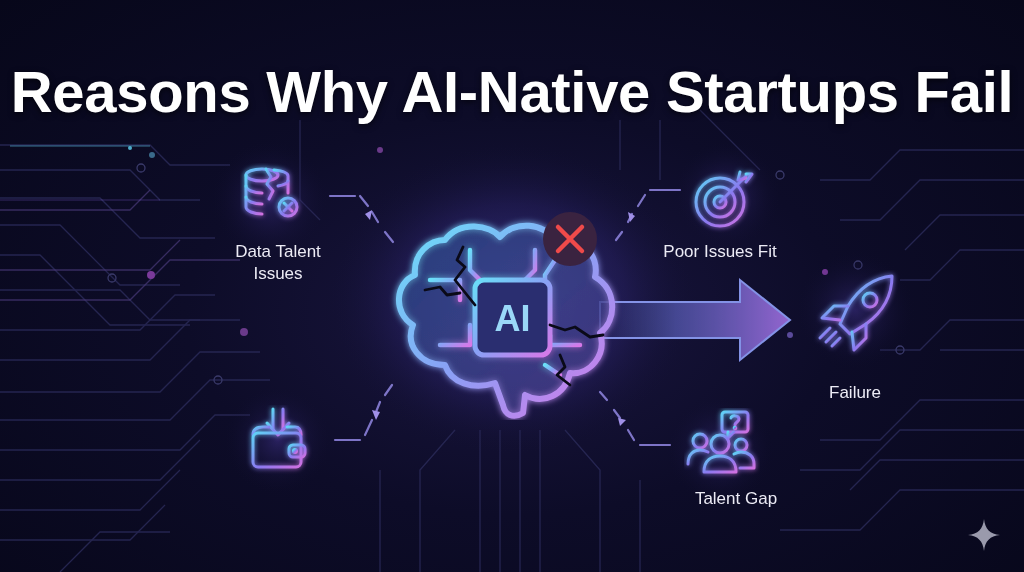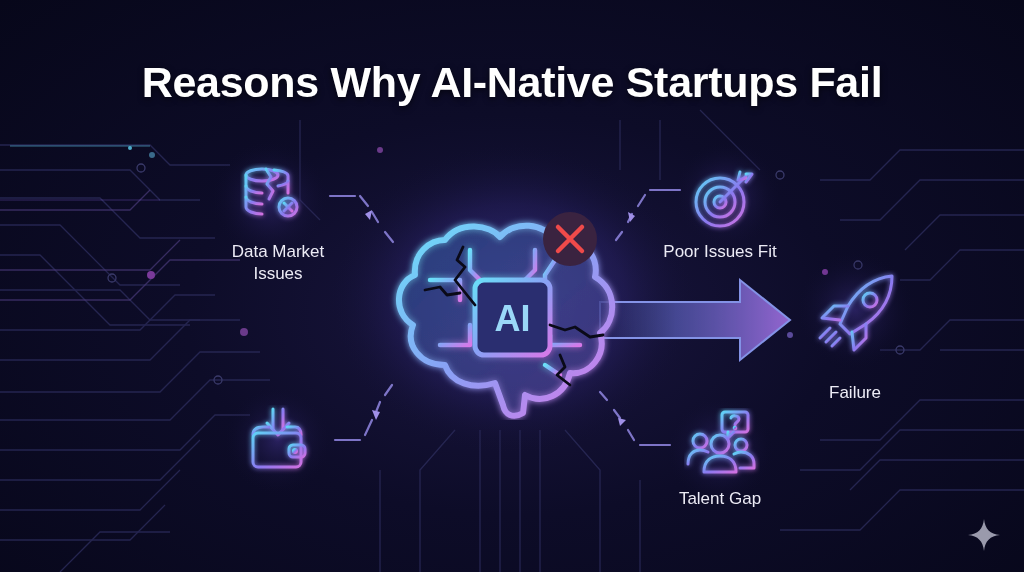--- a/index.html
+++ b/index.html
@@ -1,19 +1,19 @@
 <!DOCTYPE html>
 <html><head>
 <meta charset="utf-8">
 <style>
   html, body { margin:0; padding:0; }
   body { width:1024px; height:572px; overflow:hidden; background:#0a0a1f; font-family:"Liberation Sans", sans-serif; }
   .canvas { position:relative; width:1024px; height:572px; background:radial-gradient(ellipse at 50% 55%, #1a1640 0%, #0d0c28 45%, #07071a 100%); overflow:hidden; }
   .bg-svg { position:absolute; left:0; top:0; width:1024px; height:572px; }
-  .title { position:absolute; left:0; top:58px; width:1024px; text-align:center; color:#ffffff; font-weight:bold; font-size:43px; letter-spacing:-0.3px; text-shadow:0 2px 6px rgba(0,0,0,0.6); }
+  .title { position:absolute; left:0; top:58px; width:1024px; text-align:center; color:#ffffff; font-weight:bold; font-size:58px; letter-spacing:-0.3px; text-shadow:0 2px 6px rgba(0,0,0,0.6); }
   .label { position:absolute; color:#ecebf5; font-size:17px; text-align:center; line-height:22px; }
   .icon { position:absolute; }
   .sparkle { position:absolute; left:966px; top:517px; width:36px; height:36px; }
 </style>
 </head>
 <body>
 
 <div class="canvas">
 
   <svg class="bg-svg" viewBox="0 0 1024 572">
@@ -221,21 +221,21 @@
       <path d="M6 23 C6 27 14 30 22 30"></path>
       <path d="M6 34 C6 38 14 41 22 41"></path>
       <path d="M26 6 L31 14 L27 21 L33 28 L29 36"></path>
       <path d="M34 7 C44 8 48 10 48 13 V30"></path>
       <path d="M38 23 C44 22 48 20 48 18"></path>
       <circle cx="48" cy="44" r="9"></circle>
       <path d="M44 40 L52 48 M52 40 L44 48"></path>
     </g>
   </svg>
   <div class="label" style="left:198px;top:241px;width:160px;">
-    <div>Data Market</div>
+    <div>Data Talent</div>
     <div>Issues</div>
   </div>
 
   <svg class="icon" style="left:688px;top:162px;width:72px;height:72px;" viewBox="0 0 72 72">
     <g stroke="url(#cv)" stroke-width="3" fill="none" stroke-linecap="round" stroke-linejoin="round" filter="url(#glow)">
       <circle cx="32" cy="40" r="24"></circle>
       <circle cx="32" cy="40" r="15"></circle>
       <circle cx="32" cy="40" r="6"></circle>
       <path d="M32 40 L58 14"></path>
       <path d="M52 10 L50 18 L58 16"></path>
@@ -265,21 +265,21 @@
       <path d="M47 10 C47 7 55 7 55 11 C55 14 51 14 51 17"></path>
       <circle cx="51" cy="20" r="0.8" fill="#8aa0f5"></circle>
       <circle cx="16" cy="33" r="7"></circle>
       <path d="M4 56 C4 46 10 42 16 42 C20 42 22 43 24 44"></path>
       <circle cx="57" cy="37" r="6"></circle>
       <path d="M50 46 C52 45 54 44 57 44 C64 44 70 48 70 56 V60 H56"></path>
       <circle cx="36" cy="36" r="9"></circle>
       <path d="M20 64 C20 52 28 48 36 48 C44 48 52 52 52 64 Z"></path>
     </g>
   </svg>
-  <div class="label" style="left:640px;top:488px;width:160px;">
+  <div class="label" style="left:656px;top:488px;width:160px;">
     <div>Talent Gap</div>
   </div>
 
   <svg class="icon" style="left:812px;top:270px;width:90px;height:90px;" viewBox="0 0 90 90">
     <g stroke="url(#cv)" stroke-width="3" fill="none" stroke-linecap="round" stroke-linejoin="round" filter="url(#glow)">
       <path d="M80 6 C60 8 46 20 36 36 L28 54 L38 64 L54 54 C68 44 80 28 80 6 Z"></path>
       <circle cx="58" cy="30" r="7"></circle>
       <path d="M36 36 L22 36 L10 48 L28 50"></path>
       <path d="M54 54 L54 68 L42 80 L40 62"></path>
       <path d="M24 62 L14 72"></path>

